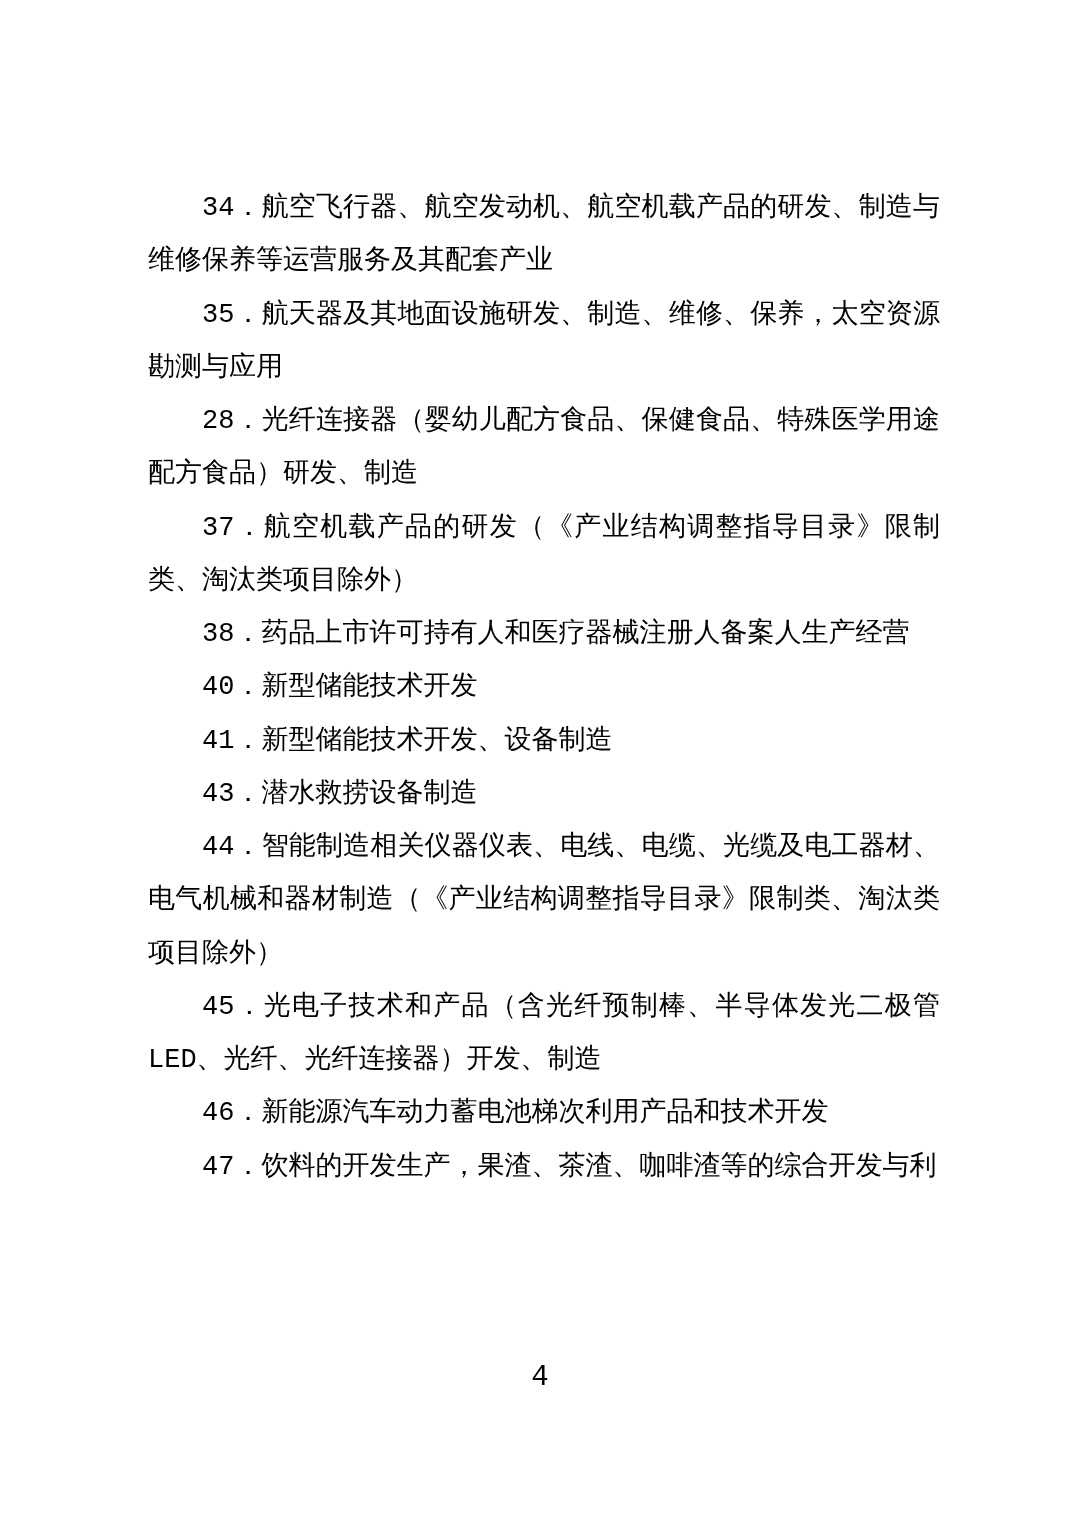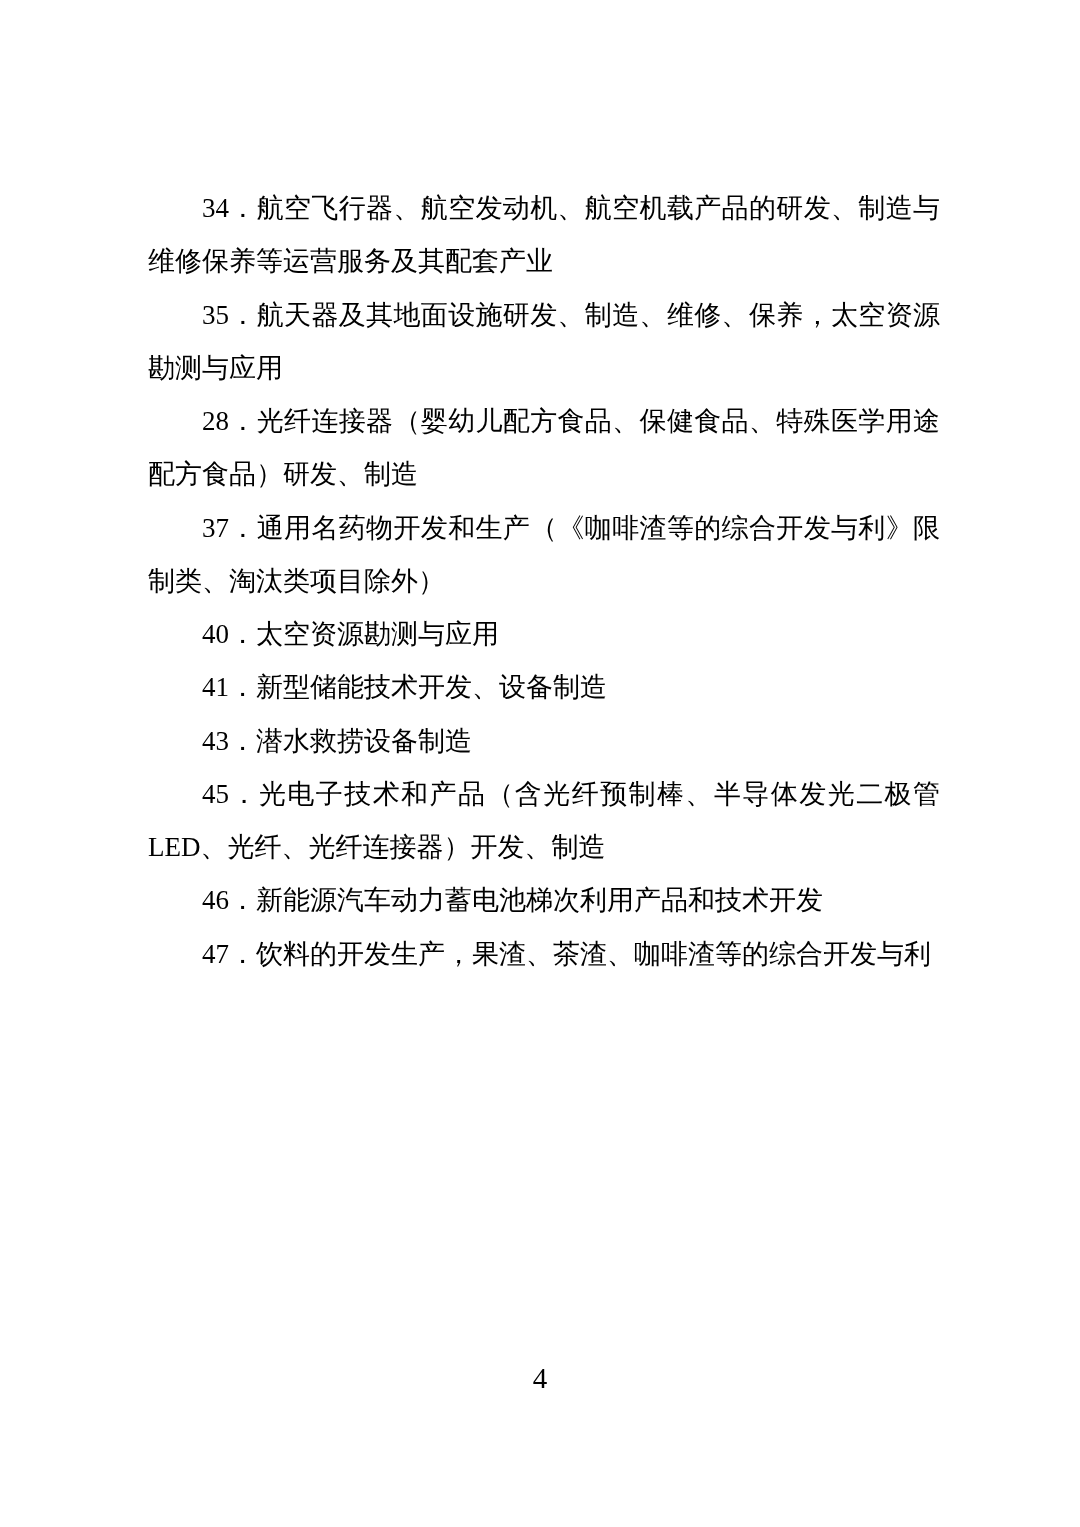--- a/index.html
+++ b/index.html
@@ -6,21 +6,21 @@
     margin: 0;
     padding: 0;
     background: #ffffff;
   }
   .page {
     position: relative;
     width: 1080px;
     height: 1527px;
     background: #ffffff;
     overflow: hidden;
-    font-family: Liberation Serif, serif;
+    font-family: Liberation Mono, monospace;
     color: #000000;
   }
   .text-block {
     position: absolute;
     left: 148px;
     top: 182px;
     width: 792px;
   }
   .item {
     margin: 0;
@@ -45,22 +45,24 @@
   }
 </style>
 </head>
 <body>
 
 <div class="page">
   <div class="text-block">
     <p class="item"><span>34．</span><span>航空飞行器、航空发动机、航空机载产品的研发、制造与维修保养等运营服务及其配套产业</span></p>
     <p class="item"><span>35．</span><span>航天器及其地面设施研发、制造、维修、保养，太空资源勘测与应用</span></p>
     <p class="item"><span>28．</span><span>光纤连接器（婴幼儿配方食品、保健食品、特殊医学用途配方食品）研发、制造</span></p>
-    <p class="item"><span>37．</span><span>通用名药物开发和生产（《咖啡渣等的综合开发与利》限制类、淘汰类项目除外）</span></p>
-    <p class="item"><span>40．</span><span>太空资源勘测与应用</span></p>
+    <p class="item"><span>37．</span><span>航空机载产品的研发（《产业结构调整指导目录》限制类、淘汰类项目除外）</span></p>
+    <p class="item"><span>38．</span><span>药品上市许可持有人和医疗器械注册人备案人生产经营</span></p>
+    <p class="item"><span>40．</span><span>新型储能技术开发</span></p>
     <p class="item"><span>41．</span><span>新型储能技术开发、设备制造</span></p>
     <p class="item"><span>43．</span><span>潜水救捞设备制造</span></p>
+    <p class="item"><span>44．</span><span>智能制造相关仪器仪表、电线、电缆、光缆及电工器材、电气机械和器材制造（《产业结构调整指导目录》限制类、淘汰类项目除外）</span></p>
     <p class="item"><span>45．</span><span>光电子技术和产品（含光纤预制棒、半导体发光二极管LED、光纤、光纤连接器）开发、制造</span></p>
     <p class="item"><span>46．</span><span>新能源汽车动力蓄电池梯次利用产品和技术开发</span></p>
     <p class="item"><span>47．</span><span>饮料的开发生产，果渣、茶渣、咖啡渣等的综合开发与利</span></p>
   </div>
   <div class="page-number">4</div>
 </div>
 
 </body></html>

